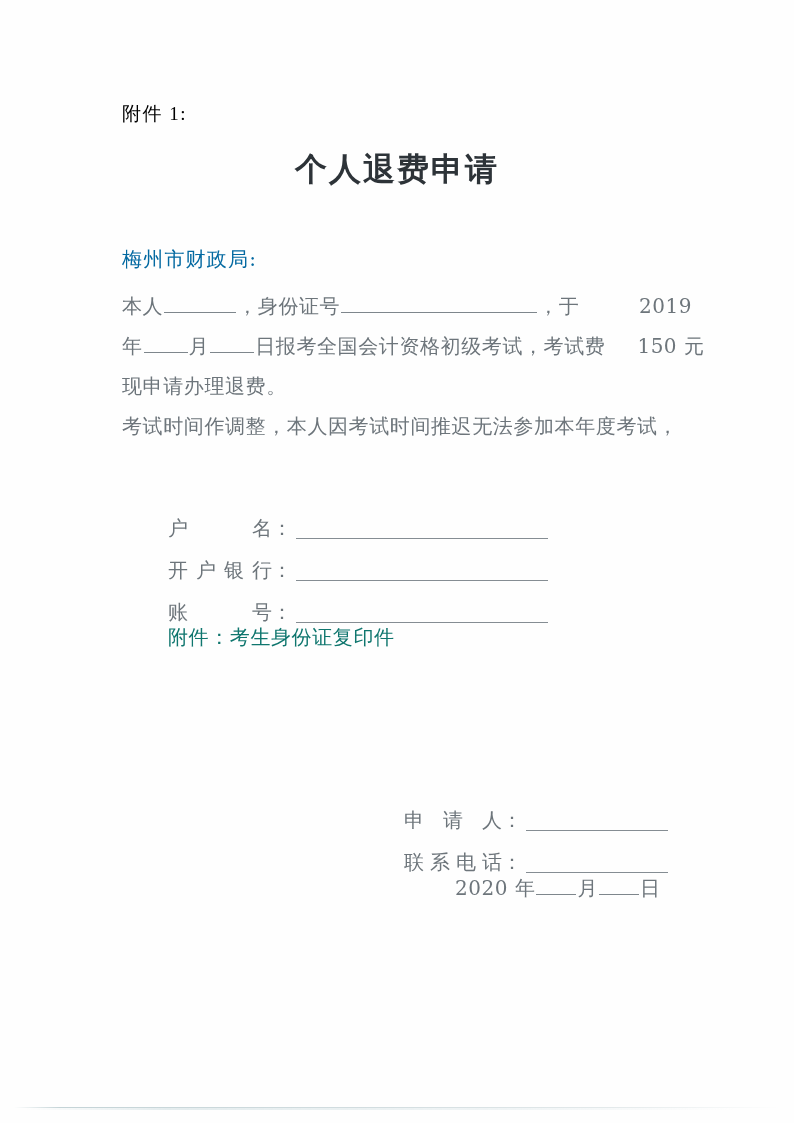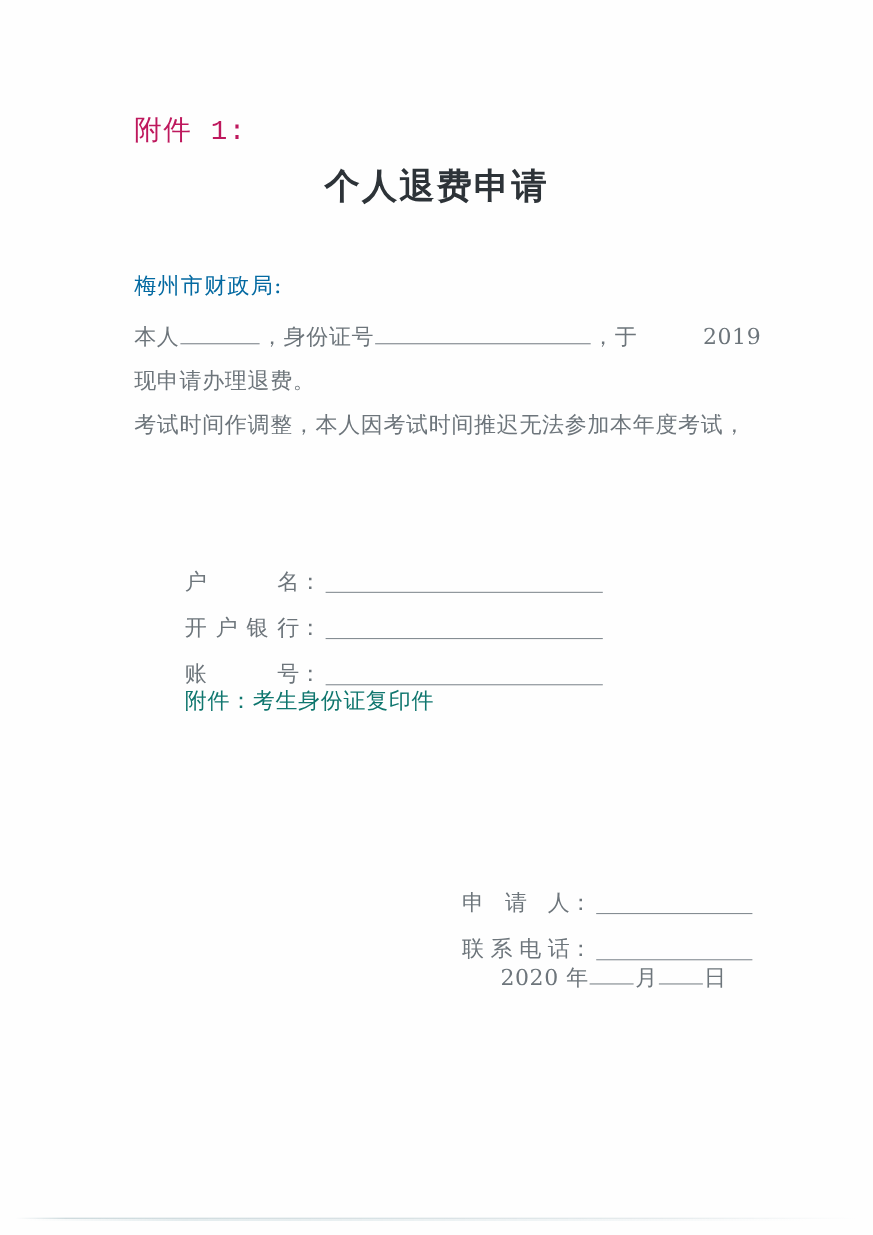--- a/index.html
+++ b/index.html
@@ -48,24 +48,24 @@
         rgba(210,224,228,0.3) 70%,
         rgba(230,238,240,0.0) 100%);
     filter: blur(0.6px);
   }
 
   
   .attach-label {
     position: absolute;
     left: 122px;
     top: 101px;
-    font-size: 25px;
+    font-size: 19px;
     letter-spacing: 1.5px;
-    color: #be185d;
-    font-family: Liberation Mono, monospace;
+    color: #000000;
+    font-family: Liberation Serif, serif;
     white-space: nowrap;
   }
 
   
   .doc-title {
     position: absolute;
     left: 0;
     right: 0;
     top: 148px;
     text-align: center;
@@ -164,21 +164,20 @@
     color: #0f766e;
     letter-spacing: 0.6px;
     white-space: nowrap;
   }
 
   
   .sign-block {
     position: absolute;
     left: 404px;
     top: 792px;
-    margin-left: 16px;
   }
   .sign-row {
     display: flex;
     align-items: flex-end;
     height: 42px;
   }
   .sign-label {
     width: 98px;
     font-size: 20px;
     color: #6d757b;
@@ -223,20 +222,26 @@
 
   <div class="body-block">
 
     <div class="body-line justify">
       <span class="seg">
         <span>本人</span><span class="blank w-name"></span><span>，身份证号</span><span class="blank w-id"></span><span>，于</span>
       </span>
       <span class="seg num">2019</span>
     </div>
 
+    <div class="body-line justify">
+      <span class="seg">
+        <span>年</span><span class="blank w-small"></span><span>月</span><span class="blank w-small"></span><span>日报考全国会计资格初级考试，考试费</span>
+      </span>
+      <span class="seg"><span class="num">150</span> <span>元</span></span>
+    </div>
 
     <div class="body-line">现申请办理退费。</div>
     <div class="body-line">考试时间作调整，本人因考试时间推迟无法参加本年度考试，</div>
 
   </div>
 
   <div class="fields">
 
     <div class="field-row">
       <span class="field-label">户名</span>

